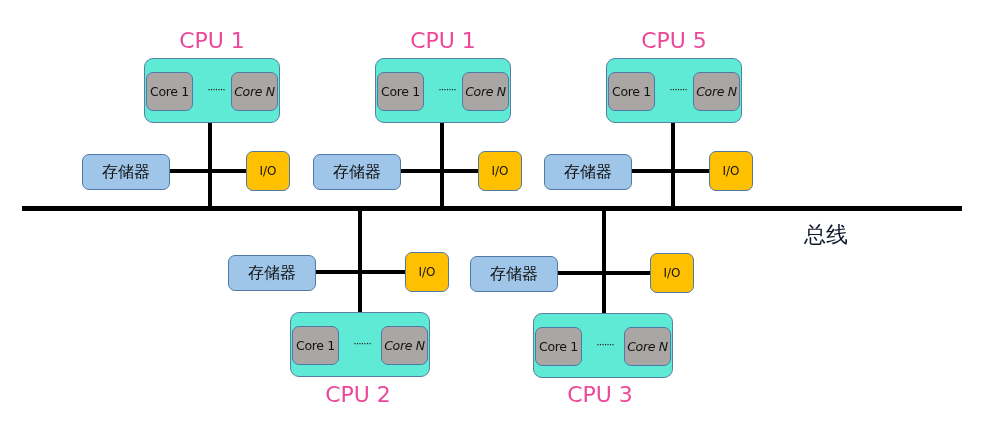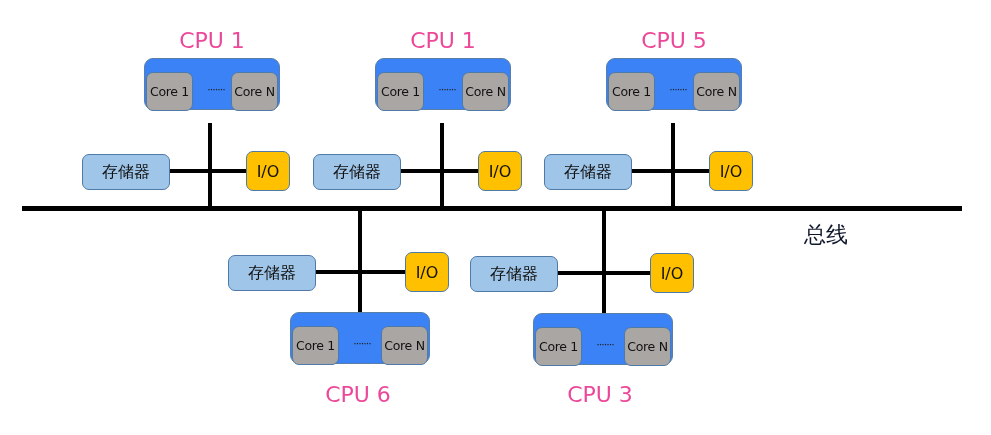--- a/index.html
+++ b/index.html
@@ -1,35 +1,35 @@
 <!DOCTYPE html>
 <html><head>
 <meta charset="utf-8">
 <style>
   html, body { margin: 0; padding: 0; background: #ffffff; }
   body { width: 991px; height: 435px; position: relative; overflow: hidden;
          font-family: "DejaVu Sans", "Liberation Sans", sans-serif; }
   .line { position: absolute; background: #000; }
   .cpu-title { position: absolute; font-size: 22px; color: #ec4899; width: 140px; text-align: center; }
-  .cpu-box { position: absolute; width: 136px; height: 52px; background: #3b82f6;
+  .cpu-box { position: absolute; width: 136px; height: 65px; background: #5eead4;
              border: 1.5px solid #5a7fa6; border-radius: 9px; box-sizing: border-box; }
   .core { position: absolute; top: 13px; width: 47px; height: 39px; background: #aaa6a4;
           border: 1.5px solid #4f7aa8; border-radius: 7px; box-sizing: border-box;
           font-size: 12.5px; color: #111; display: flex; align-items: center; justify-content: center;
           white-space: nowrap; letter-spacing: -0.3px; }
   .core.left { left: 1px; }
-  .core.right { right: 1px; }
+  .core.right { right: 1px; font-style: italic; }
   .dots { position: absolute; left: 56px; width: 30px; top: 24px; text-align: center;
           font-size: 11px; color: #222; letter-spacing: -1px; }
   .mem { position: absolute; width: 88px; height: 36px; background: #9fc5e8;
          border: 1.5px solid #4f7aa8; border-radius: 7px; box-sizing: border-box;
          font-size: 16px; color: #111; display: flex; align-items: center; justify-content: center; }
   .io { position: absolute; width: 44px; height: 40px; background: #ffc000;
         border: 1.5px solid #4f7aa8; border-radius: 7px; box-sizing: border-box;
-        font-size: 16px; color: #111; display: flex; align-items: center; justify-content: center; }
+        font-size: 12px; color: #111; display: flex; align-items: center; justify-content: center; }
   .bus-label { position: absolute; left: 804px; top: 220px; font-size: 22px; color: #0f172a; }
 </style>
 </head>
 <body>
 
 <div class="line" style="left:22px; top:206px; width:940px; height:5px;"></div>
 <div class="bus-label">总线</div>
 
 <div>
   <div class="cpu-title" style="left:142px; top:28px;">CPU 1</div>
@@ -73,21 +73,21 @@
 <div>
   <div class="line" style="left:358px; top:209px; width:4px; height:104px;"></div>
   <div class="line" style="left:315px; top:270px; width:91px; height:4px;"></div>
   <div class="mem" style="left:228px; top:255px;">存储器</div>
   <div class="io" style="left:405px; top:252px;">I/O</div>
   <div class="cpu-box" style="left:290px; top:312px; width:140px;">
     <div class="core left">Core 1</div>
     <div class="dots">·······</div>
     <div class="core right">Core N</div>
   </div>
-  <div class="cpu-title" style="left:288px; top:382px;">CPU 6</div>
+  <div class="cpu-title" style="left:288px; top:382px;">CPU 2</div>
 </div>
 
 <div>
   <div class="line" style="left:602px; top:209px; width:4px; height:105px;"></div>
   <div class="line" style="left:557px; top:271px; width:94px; height:4px;"></div>
   <div class="mem" style="left:470px; top:256px;">存储器</div>
   <div class="io" style="left:650px; top:253px;">I/O</div>
   <div class="cpu-box" style="left:533px; top:313px; width:140px;">
     <div class="core left">Core 1</div>
     <div class="dots">·······</div>

